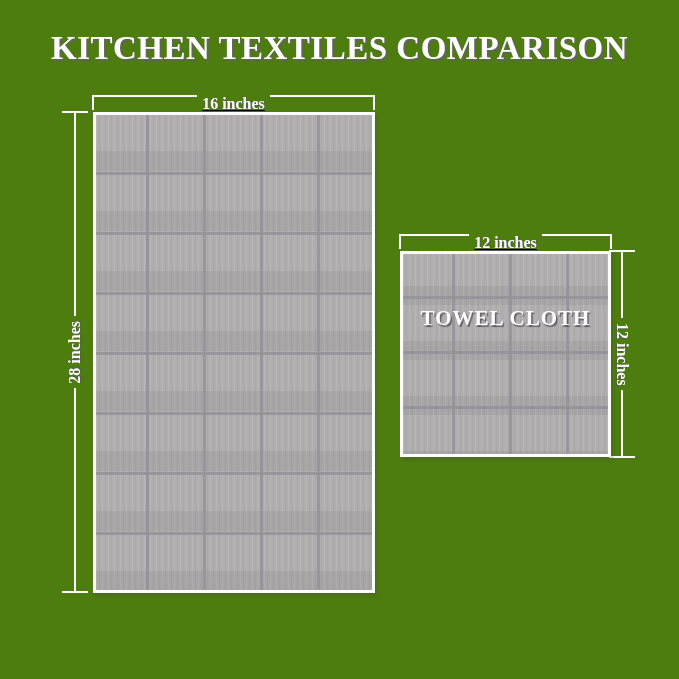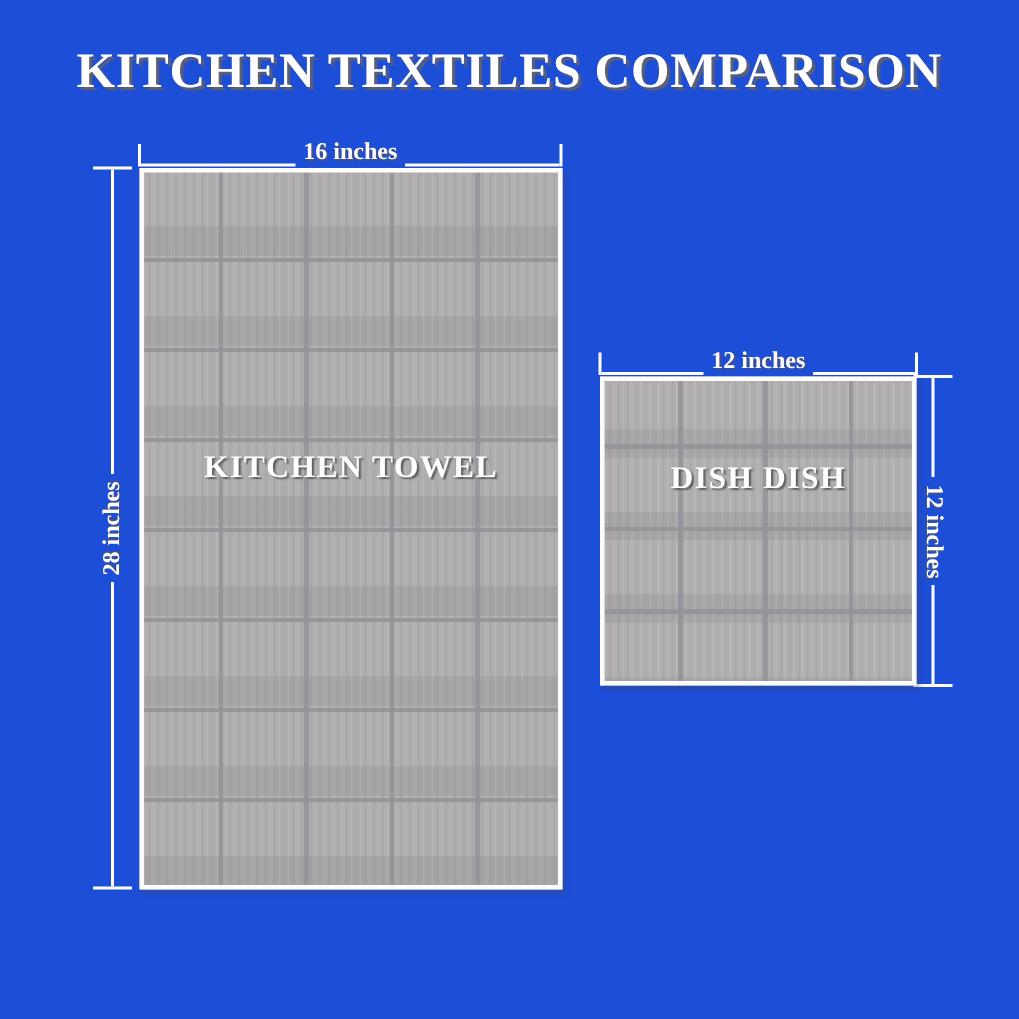--- a/index.html
+++ b/index.html
@@ -1,20 +1,20 @@
 <!DOCTYPE html>
 <html><head>
 <meta charset="utf-8">
 <style>
   html, body { margin: 0; padding: 0; }
   .canvas {
     position: relative;
     width: 679px;
     height: 679px;
-    background: #1d4ed8;
+    background: #4d7c0f;
     overflow: hidden;
     font-family: "Liberation Serif", serif;
   }
 
   
   .title {
     position: absolute;
     top: 30px;
     left: 0;
     right: 0;
@@ -69,22 +69,23 @@
   .dim-label {
     color: #ffffff;
     font-weight: bold;
     font-size: 16px;
     white-space: nowrap;
     text-shadow: 1px 1px 1px rgba(90, 88, 92, 0.9);
   }
   .dim-h {
     position: absolute;
     display: flex;
-    align-items: flex-end;
+    align-items: flex-start;
     height: 16px;
+    text-decoration: underline;
   }
   .dim-h .tick { width: 2px; height: 15px; background: #fdfdfd; }
   .dim-h .seg  { height: 2px; flex: 1; background: #fdfdfd; }
   .dim-h .dim-label { margin: 0 5px; }
 
   .dim-v {
     position: absolute;
     display: flex;
     flex-direction: column;
     align-items: center;
@@ -117,34 +118,33 @@
 
   <div class="dim-v read-up towel-dim-left">
     <div class="tick"></div>
     <div class="seg"></div>
     <div class="dim-label">28 inches</div>
     <div class="seg"></div>
     <div class="tick"></div>
   </div>
 
   <div class="fabric towel-rect"></div>
-  <div class="fabric-label towel-name">KITCHEN TOWEL</div>
 
   <div class="dim-h cloth-dim-top">
     <div class="tick"></div>
     <div class="seg"></div>
     <div class="dim-label">12 inches</div>
     <div class="seg"></div>
     <div class="tick"></div>
   </div>
 
   <div class="dim-v cloth-dim-right">
     <div class="tick"></div>
     <div class="seg"></div>
     <div class="dim-label">12 inches</div>
     <div class="seg"></div>
     <div class="tick"></div>
   </div>
 
   <div class="fabric cloth-rect"></div>
-  <div class="fabric-label cloth-name">DISH DISH</div>
+  <div class="fabric-label cloth-name">TOWEL CLOTH</div>
 
 </div>
 
 </body></html>

